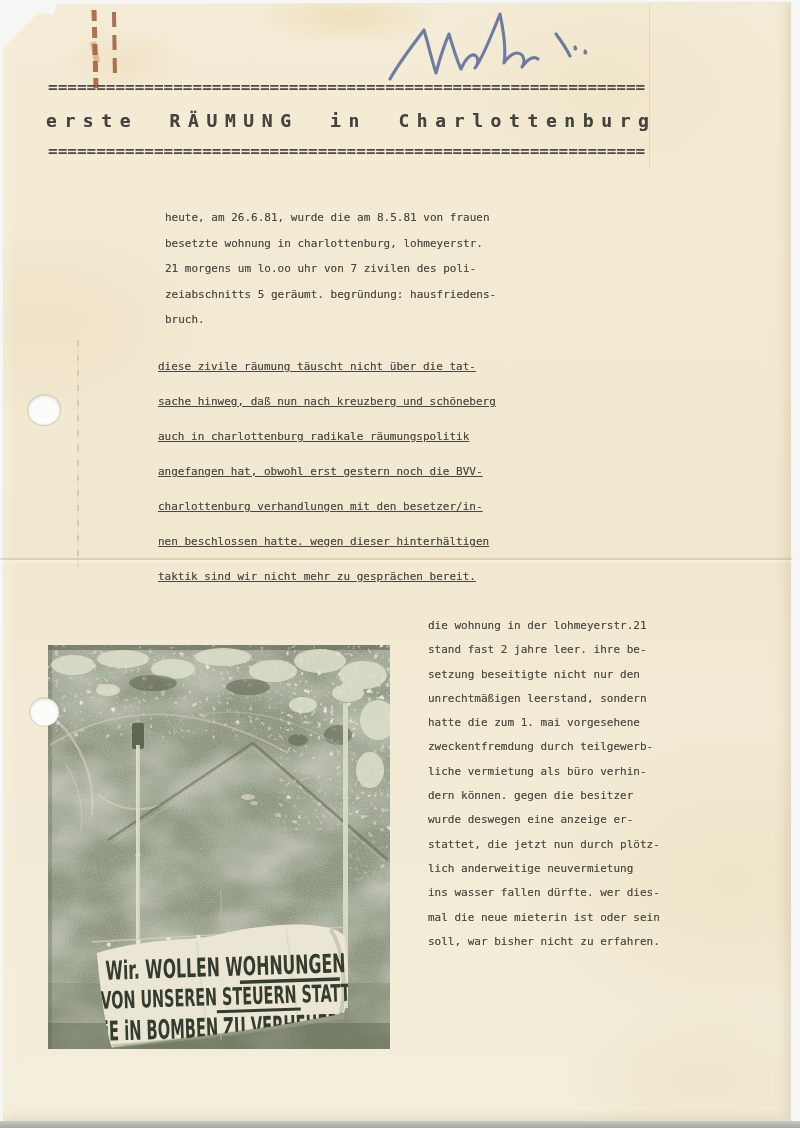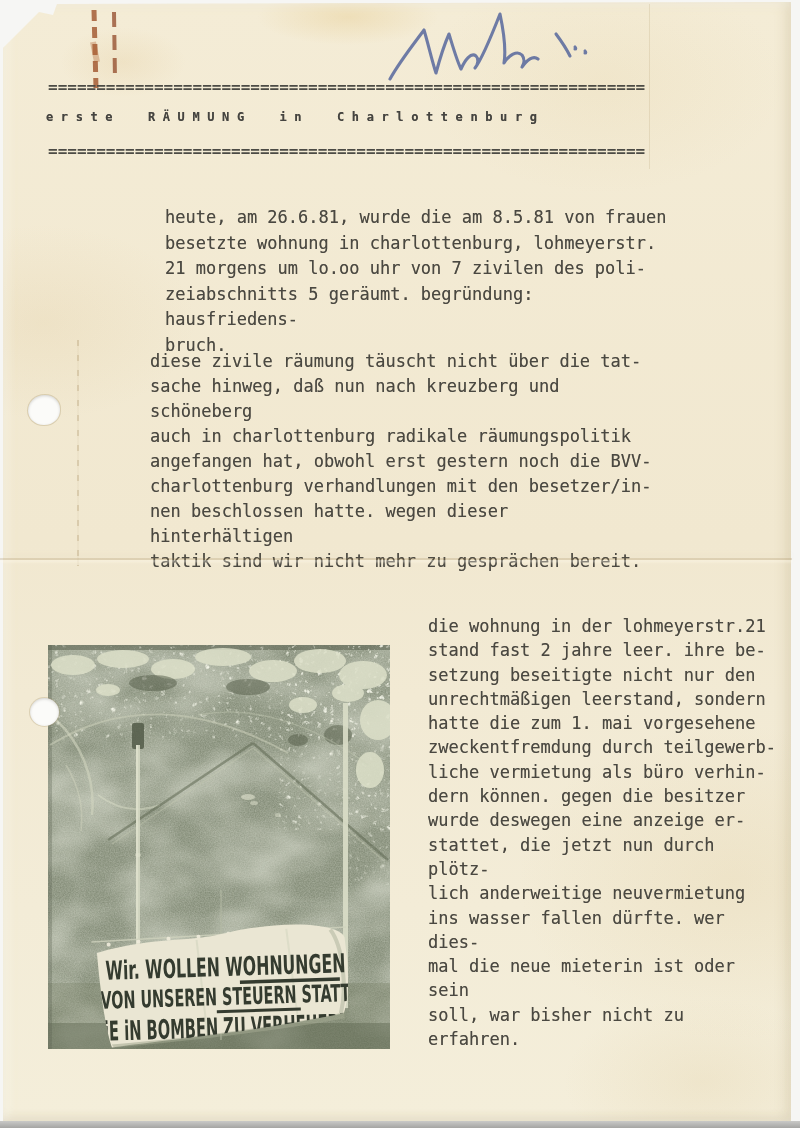--- a/index.html
+++ b/index.html
@@ -29,31 +29,31 @@
   .signature{position:absolute;left:378px;top:3px;width:240px;height:85px;z-index:2;}
   .rule{
     position:absolute;left:48px;width:601px;height:20px;overflow:hidden;
     font-size:16px;line-height:18px;letter-spacing:0;white-space:nowrap;
     color:#4c4b45;font-weight:600;z-index:2;
   }
   .rule-top{top:78px;}
   .rule-bottom{top:142px;}
   .page-title{
     position:absolute;left:46px;top:110px;z-index:2;
-    font-size:12px;font-weight:bold;color:#454440;
+    font-size:18px;font-weight:bold;color:#454440;
     letter-spacing:7.6px;word-spacing:13px;white-space:nowrap;
     text-shadow:0 0 .5px rgba(60,58,52,.55);
   }
   .tw{
     position:absolute;z-index:2;color:#4a4841;
-    font-size:17px;white-space:pre-line;
+    font-size:11px;white-space:pre-line;
     text-shadow:0 0 .5px rgba(70,66,58,.5);
   }
   .para-1{left:165px;top:205px;width:510px;line-height:25.6px;}
-  .para-2{left:150px;top:349px;width:510px;line-height:25px;}
+  .para-2{left:158px;top:349px;width:510px;line-height:35px;text-decoration:underline;}
   .side-col{left:428px;top:614px;width:355px;line-height:24.3px;}
   .photo{position:absolute;left:48px;top:645px;width:342px;height:404px;z-index:1;}
   .hole{
     position:absolute;background:#fbfbf9;z-index:3;
     box-shadow:inset 0 1px 3px rgba(0,0,0,.16), 0 0 0 1px rgba(165,145,100,.3);
   }
   .hole-1{left:28px;top:395px;width:32px;height:30px;border-radius:53% 47% 50% 50%;}
   .hole-2{left:30px;top:698px;width:29px;height:28px;border-radius:50%;}
   .crease-h{
     position:absolute;left:0;right:8px;top:558px;height:2px;z-index:2;

